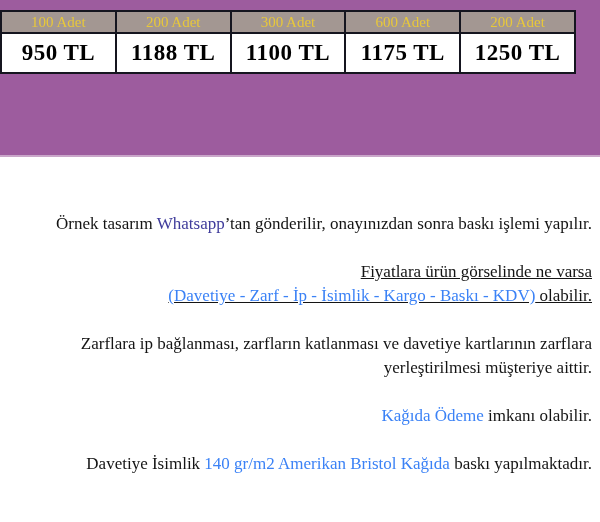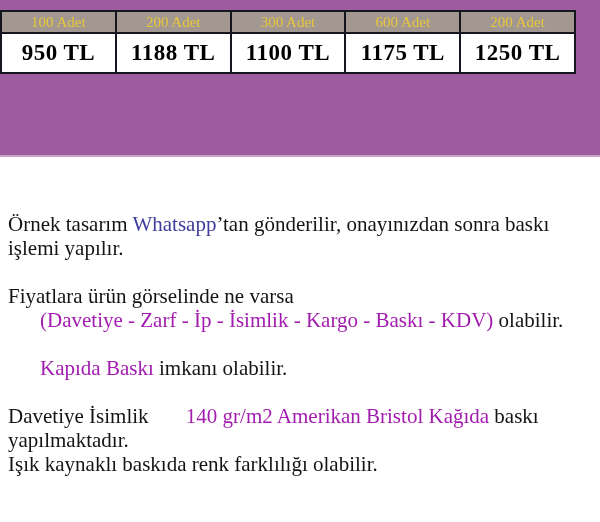--- a/index.html
+++ b/index.html
@@ -51,31 +51,31 @@
     color: #000000;
     font-weight: bold;
     font-size: 23px;
     letter-spacing: 0.5px;
   }
   
   .notes {
     box-sizing: border-box;
     width: 600px;
     padding: 55px 8px 0 8px;
-    text-align: left;
+    text-align: right;
     color: #141414;
-    font-size: 21px;
+    font-size: 17px;
     line-height: 24px;
   }
   .notes p {
     margin: 0 0 24px 0;
   }
-  .red    { color: #a21caf; margin-left: 32px; }
+  .red    { color: #3b82f6; }
   .wa     { color: #3f3c9b; }
-  .block  { display: block; }
+  .block  { display: block; text-decoration: underline; }
 </style>
 </head>
 <body>
 
 <div class="banner">
 
   <table class="price-table">
     <tbody>
         <tr>
       <th>100 Adet</th>
@@ -105,23 +105,23 @@
 
   <p>
     <span>Örnek tasarım </span><span class="wa">Whatsapp</span><span>’tan gönderilir, onayınızdan sonra baskı işlemi yapılır.</span>
   </p>
 
   <p>
     <span class="block">Fiyatlara ürün görselinde ne varsa</span>
     <span class="block"><span class="red">(Davetiye - Zarf - İp - İsimlik - Kargo - Baskı - KDV)</span><span> olabilir.</span></span>
   </p>
 
+  <p>Zarflara ip bağlanması, zarfların katlanması ve davetiye kartlarının zarflara yerleştirilmesi müşteriye aittir.</p>
 
   <p>
-    <span class="red">Kapıda Baskı</span><span> imkanı olabilir.</span>
+    <span class="red">Kağıda Ödeme</span><span> imkanı olabilir.</span>
   </p>
 
   <p>
     <span>Davetiye İsimlik </span><span class="red">140 gr/m2 Amerikan Bristol Kağıda</span><span> baskı yapılmaktadır.</span>
-    <span class="block">Işık kaynaklı baskıda renk farklılığı olabilir.</span>
   </p>
 
 </div>
 
 </body></html>

